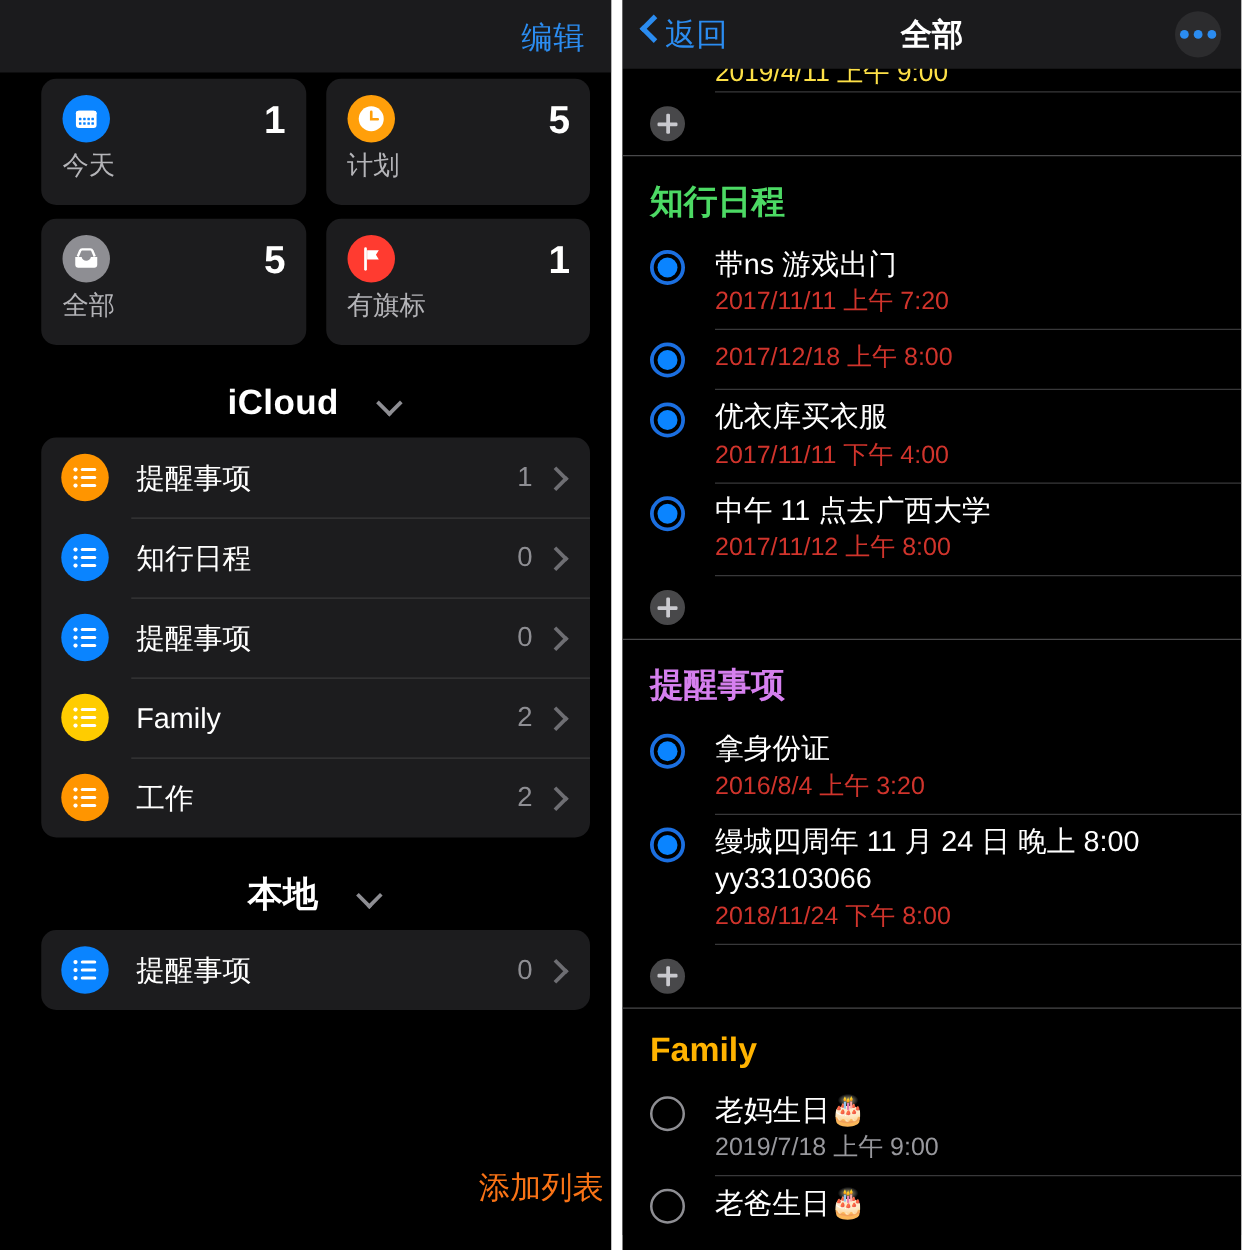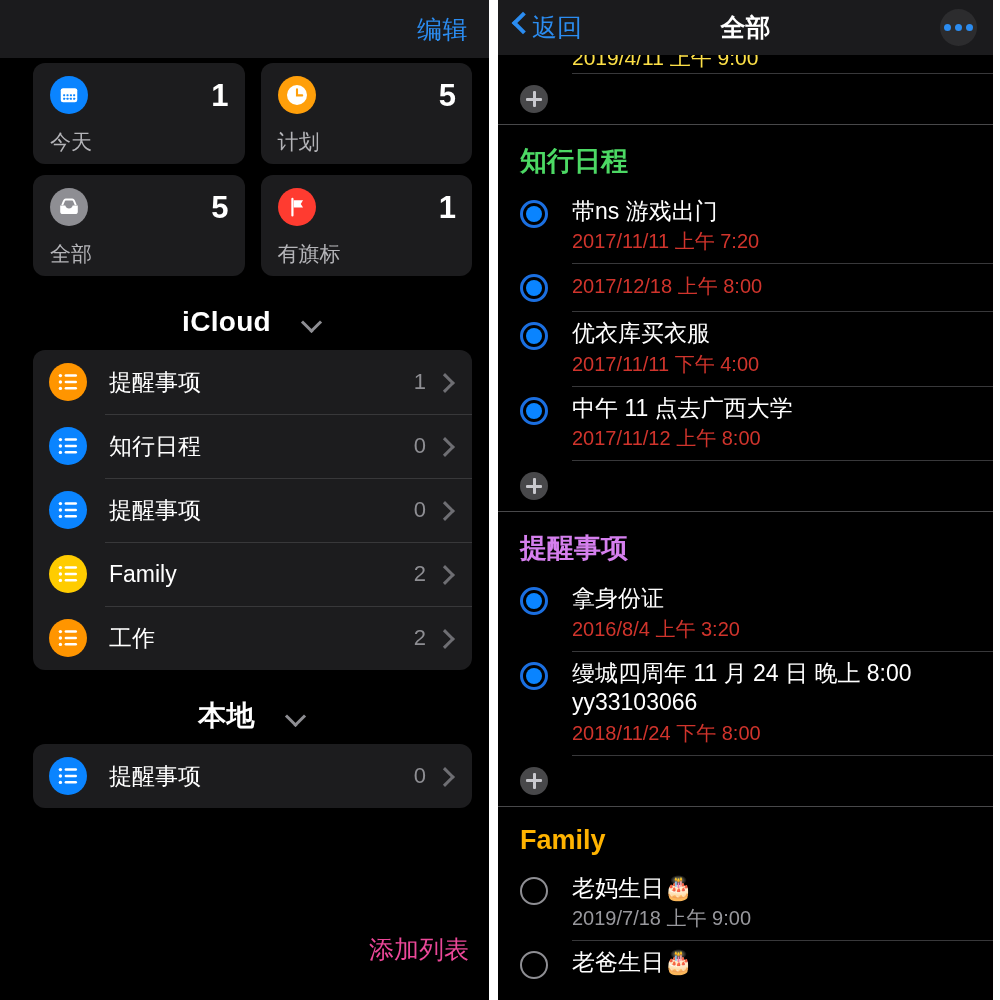--- a/index.html
+++ b/index.html
@@ -62,21 +62,21 @@
     display: flex; align-items: center; justify-content: center;
     flex: 0 0 auto;
   }
   .tile-count {
     font-size: 31px;
     font-weight: bold;
     color: #ffffff;
     line-height: 1;
   }
   .tile-label {
-    margin-top: 14px;
+    margin-top: 4px;
     font-size: 21px;
     color: #b4b4b8;
   }
 
   
   .group-head {
     display: flex;
     align-items: center;
     justify-content: center;
     padding: 0 28px 0 42px;
@@ -152,23 +152,23 @@
     position: absolute;
     left: 0; top: 1px;
     width: 11px; height: 11px;
     border-right: 3px solid #6e6e73;
     border-top: 3px solid #6e6e73;
     transform: rotate(45deg);
   }
 
   .add-list {
     position: absolute;
-    right: 20px;
+    right: 6px;
     bottom: 34px;
-    color: #ec4899;
+    color: #f97316;
     font-size: 25px;
   }
 
   
   .gap { width: 9px; height: 1000px; background: #ffffff; }
 
   
   .right-panel {
     width: 495px;
     height: 1000px;

